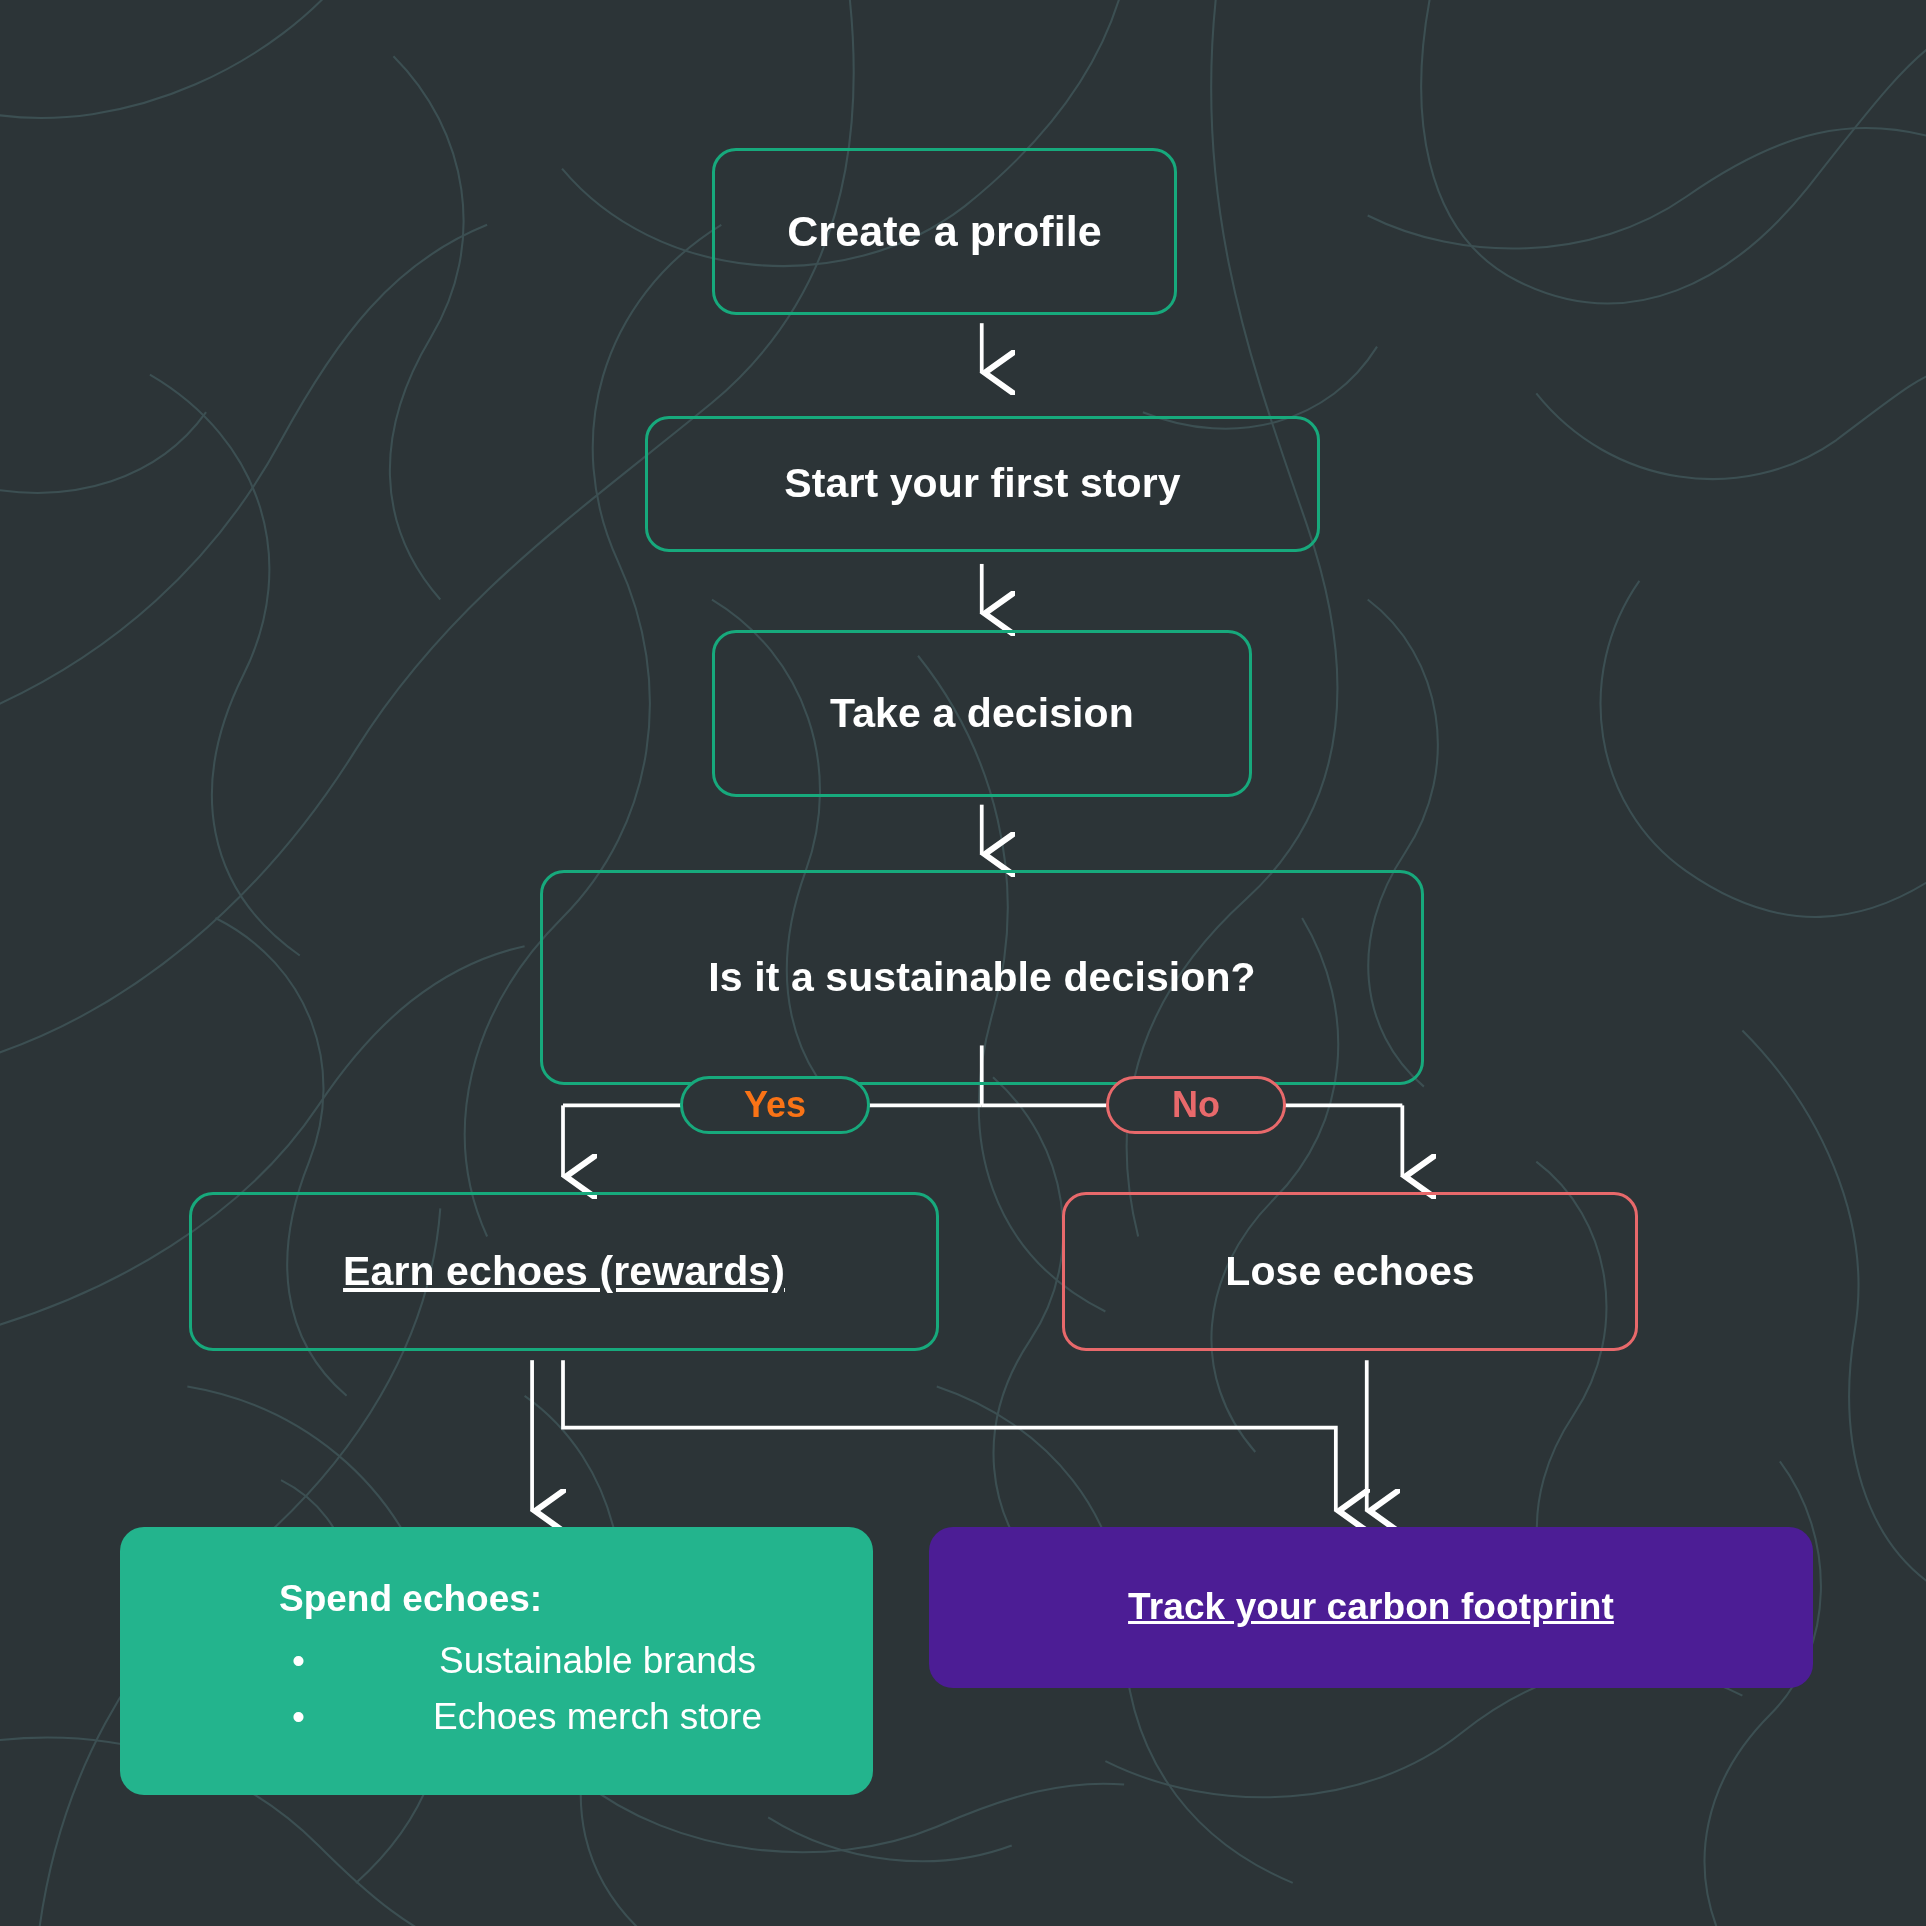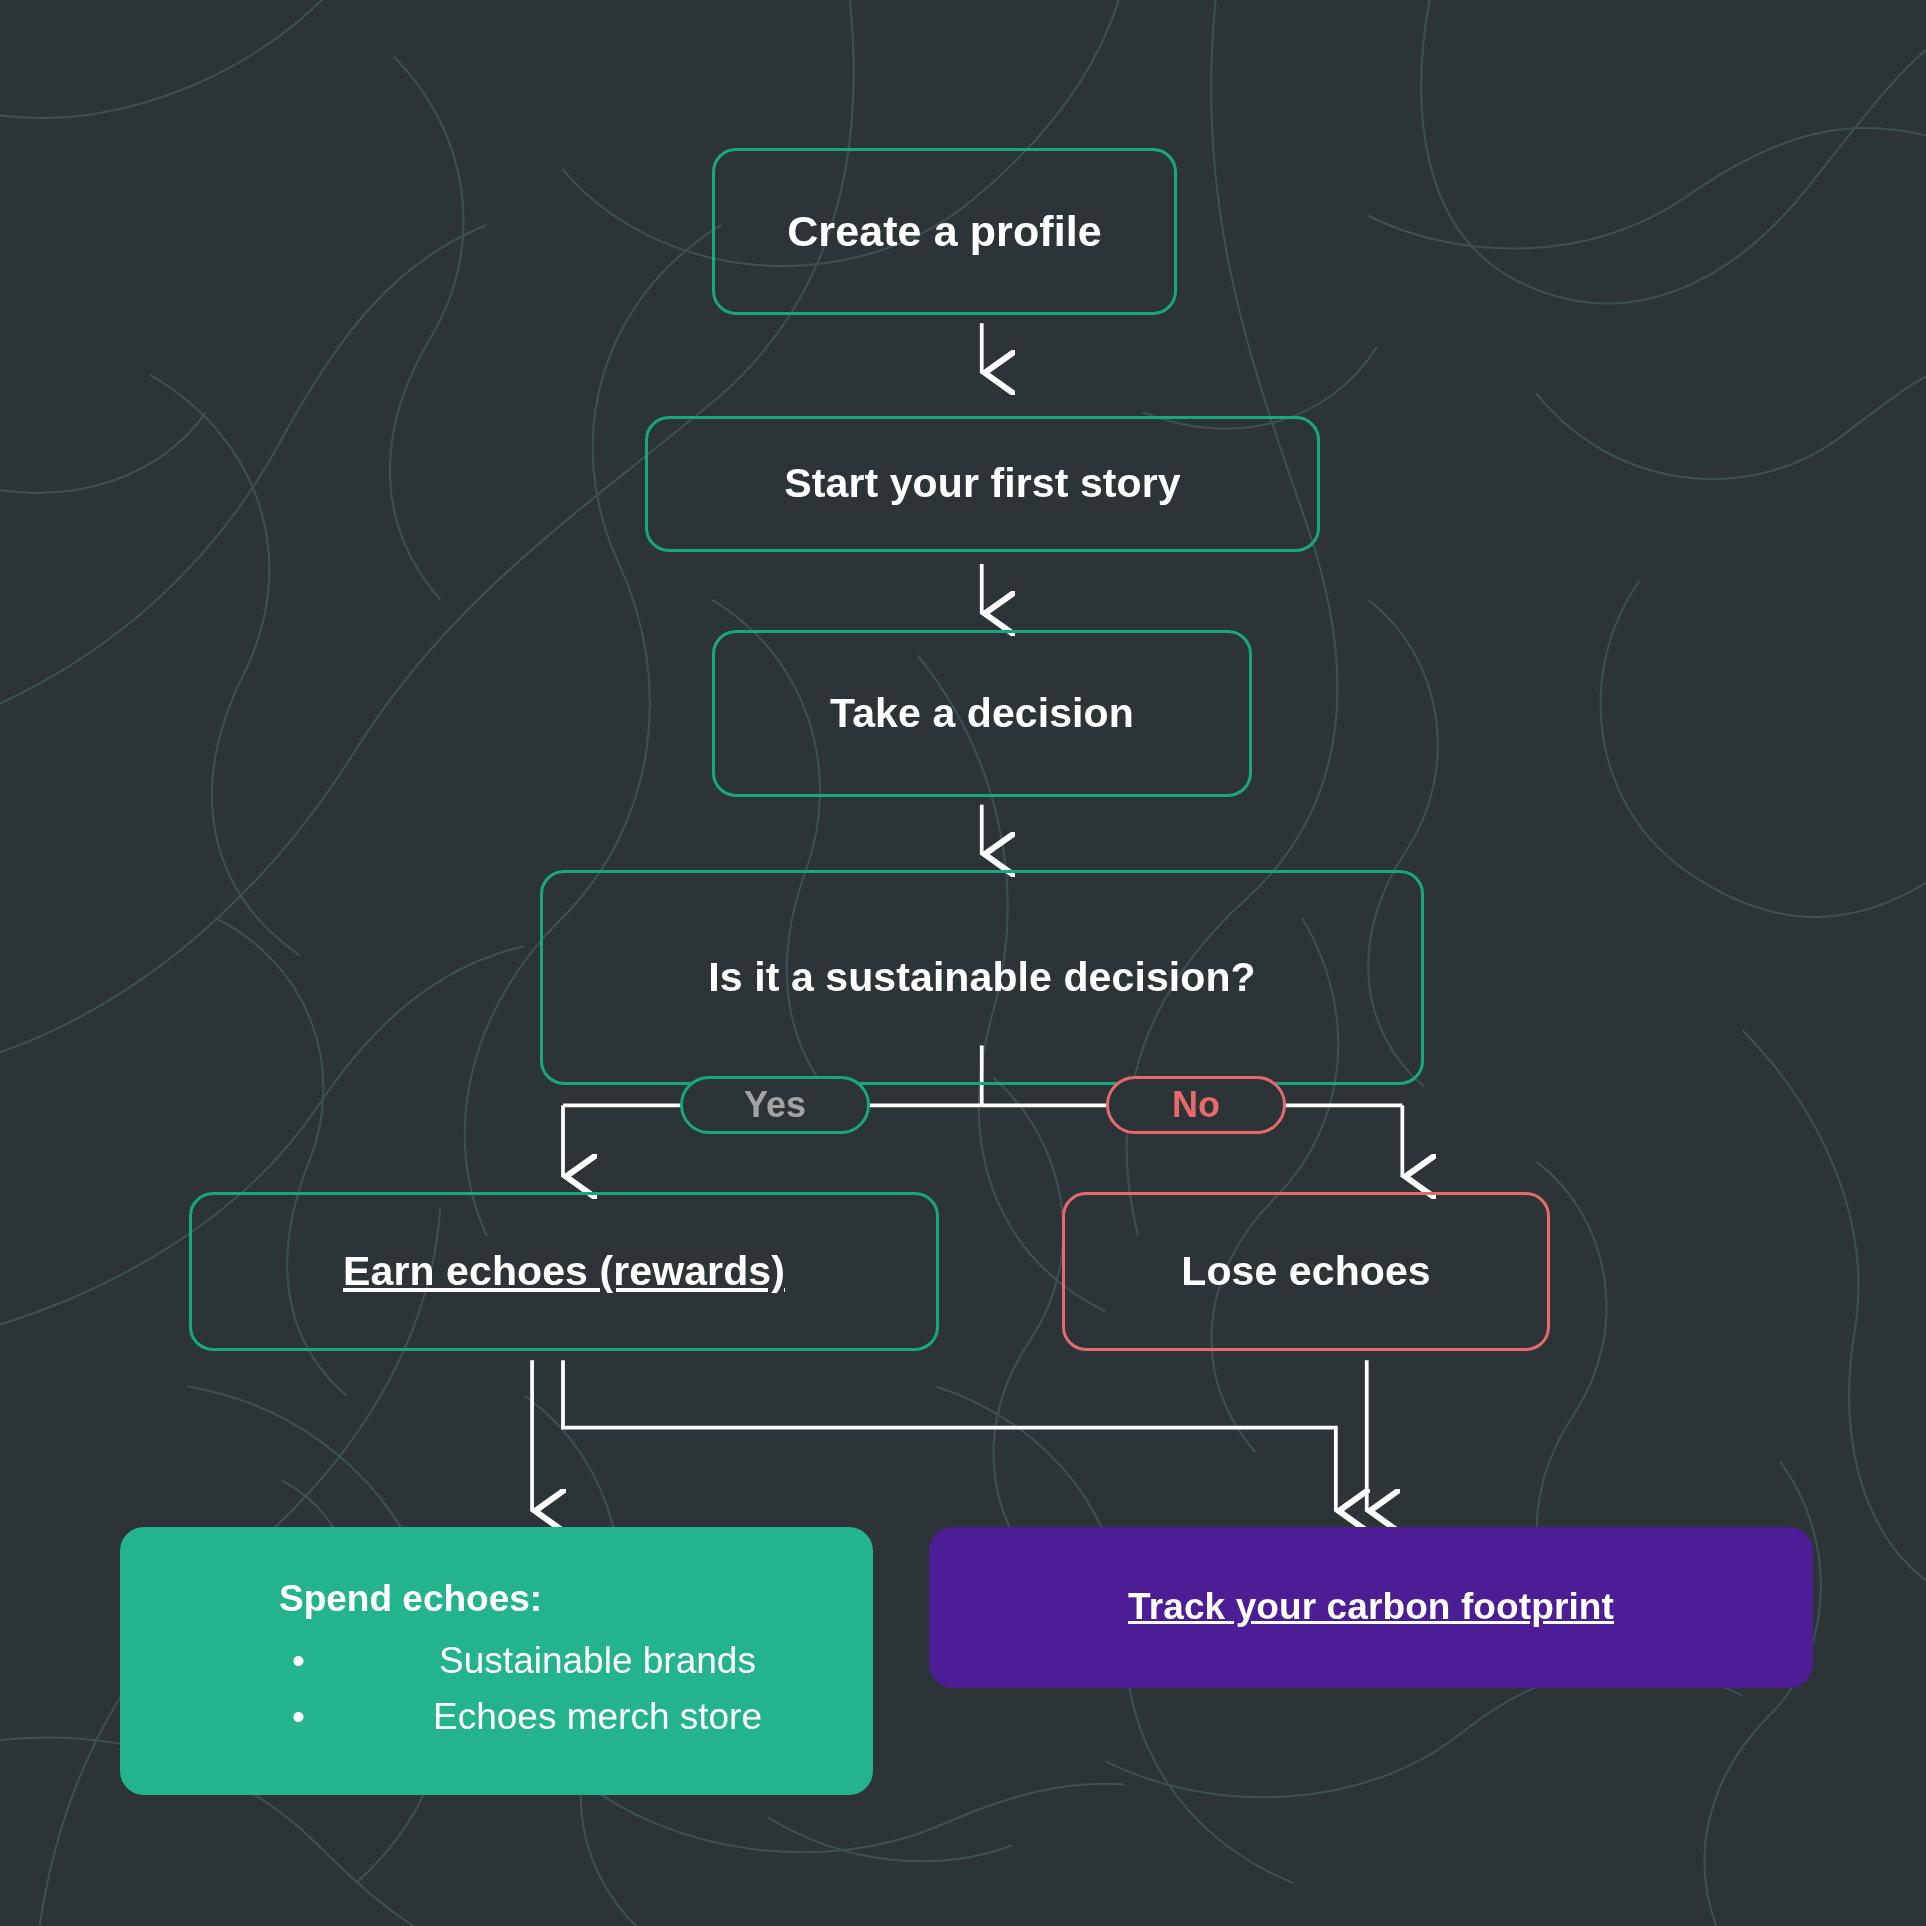--- a/index.html
+++ b/index.html
@@ -188,39 +188,39 @@
   </div>
 
   <div class="node outline" style="left:540px; top:870px; width:884px; height:215px; border-color:#17a97c;">
     <div class="node-label" style="font-size:41px;">Is it a sustainable decision?</div>
   </div>
 
   <div class="node outline" style="left:189px; top:1192px; width:750px; height:159px; border-color:#17a97c;text-decoration:underline;">
     <div class="node-label" style="font-size:41px;">Earn echoes (rewards)</div>
   </div>
 
-  <div class="node outline" style="left:1062px; top:1192px; width:488px; height:159px; border-color:#e8696b;">
+  <div class="node outline" style="left:1062px; top:1192px; width:576px; height:159px; border-color:#e8696b;">
     <div class="node-label" style="font-size:41px;">Lose echoes</div>
   </div>
 
   <div class="node filled" style="left:120px; top:1527px; width:753px; height:268px; background:#23b48d;">
     <div class="spend-block">
       <div class="spend-title">Spend echoes:</div>
       <ul class="spend-list">
         <li>Sustainable brands</li>
         <li>Echoes merch store</li>
       </ul>
     </div>
   </div>
 
   <div class="node filled" style="left:929px; top:1527px; width:884px; height:161px; background:#4c1d95;text-decoration:underline;">
     <div class="node-label" style="font-size:37px;">Track your carbon footprint</div>
   </div>
 
-  <div class="pill" style="left:680px; top:1076px; width:190px; height:58px; border-color:#17a97c; color:#a3a3a3; font-size:36px;">
+  <div class="pill" style="left:680px; top:1076px; width:190px; height:58px; border-color:#17a97c; color:#f97316; font-size:36px;">
     <span>Yes</span>
   </div>
 
   <div class="pill" style="left:1106px; top:1076px; width:180px; height:58px; border-color:#e8696b; color:#e8696b; font-size:36px;">
     <span>No</span>
   </div>
 
 </div>
 
 

